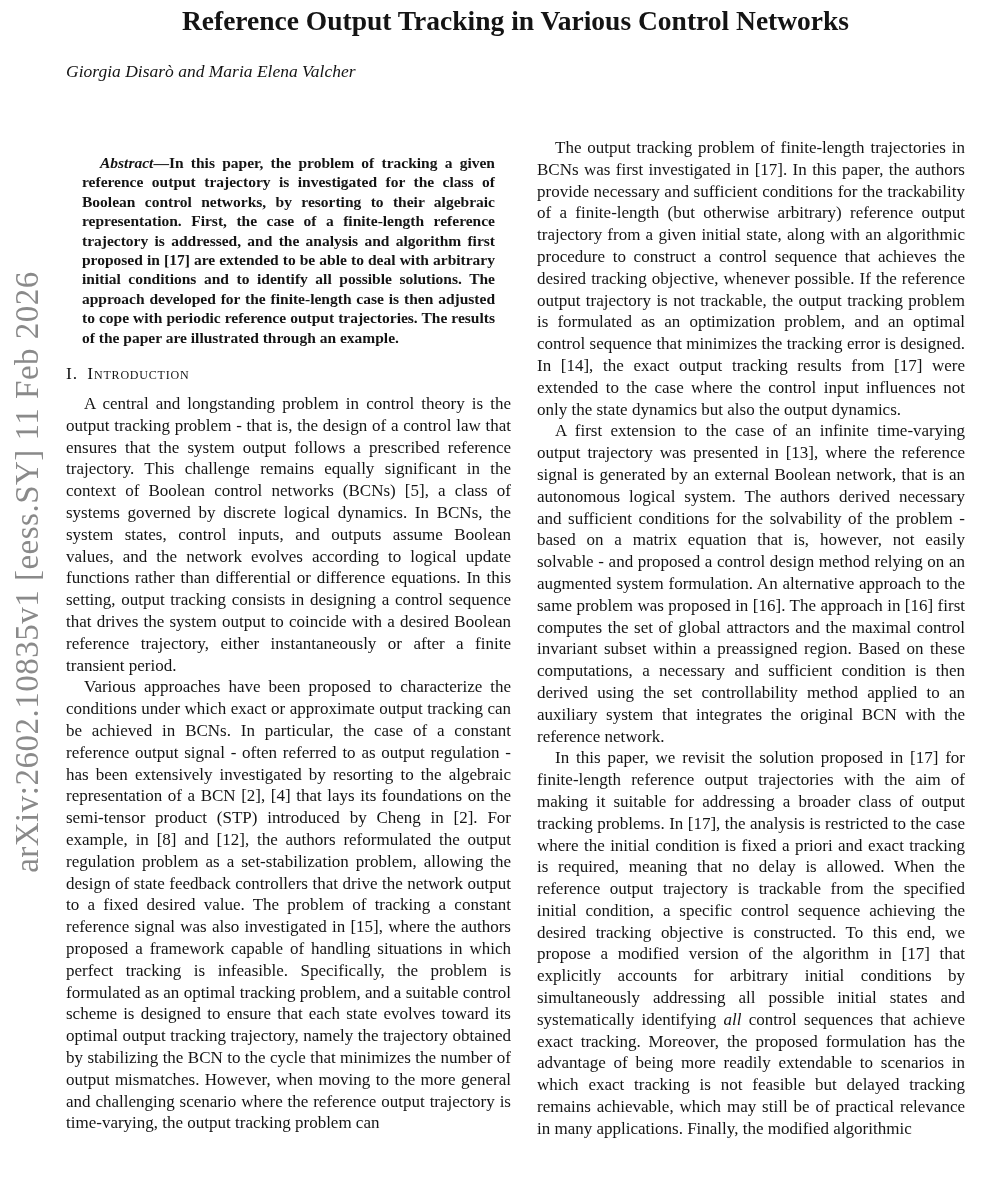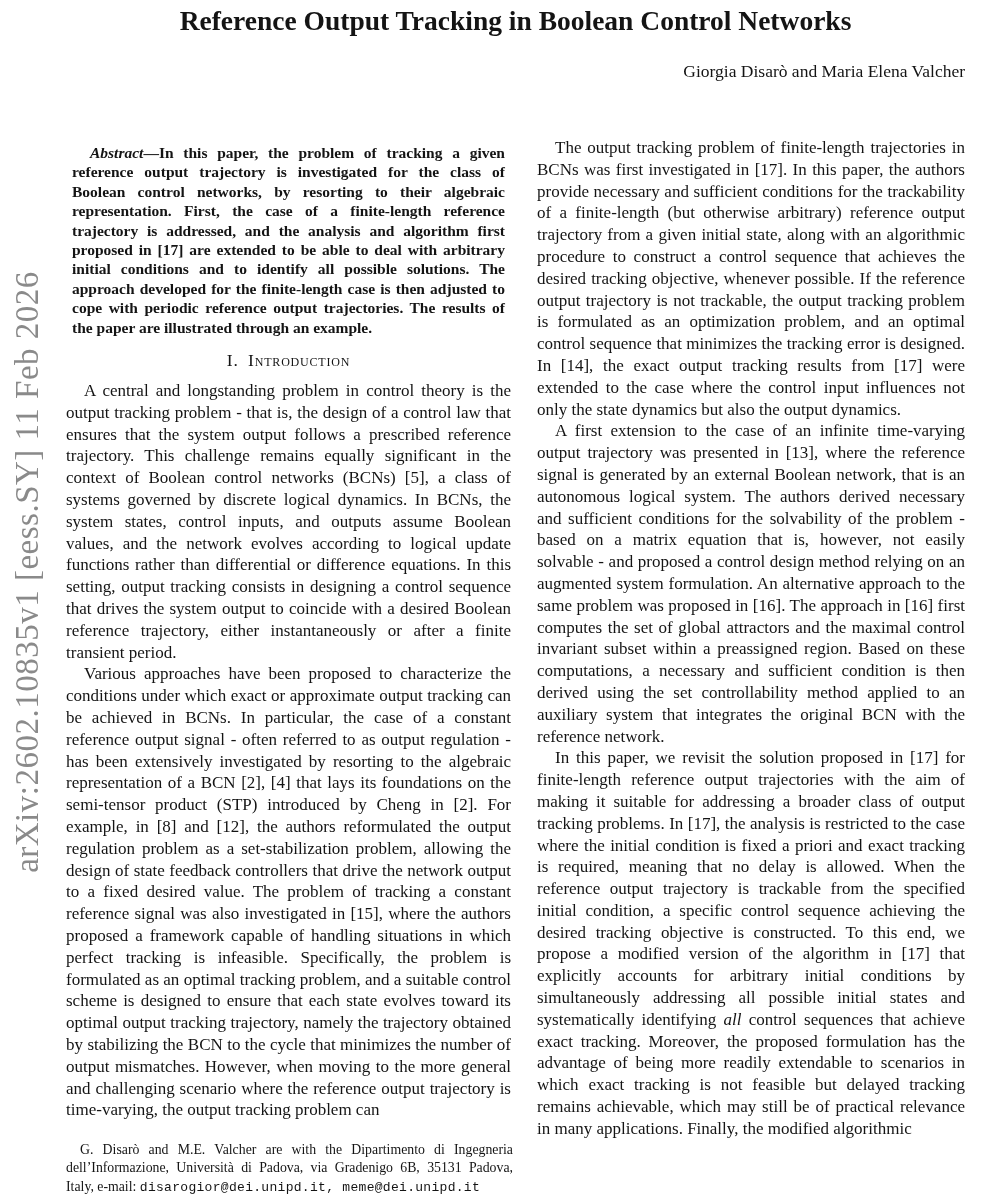--- a/index.html
+++ b/index.html
@@ -31,22 +31,23 @@
   }
   .title {
     margin: 4px 0 0 0;
     text-align: center;
     font-size: 27.5px;
     font-weight: bold;
     line-height: 1.2;
   }
   .authors {
     margin-top: 24px;
-    text-align: right;
+    text-align: left;
     font-size: 17.5px;
+    font-style: italic;
   }
   .col {
     position: absolute;
     top: 137px;
     overflow: hidden;
   }
   .col-left  { left: 0;     width: 445px; height: 1005px; }
   .col-right { left: 471px; width: 428px; height: 1063px; }
   .para {
     margin: 0;
@@ -54,24 +55,24 @@
     font-size: 17px;
     line-height: 21.8px;
   }
   .para.indent { text-indent: 18px; }
   .abstract {
     font-weight: bold;
     font-size: 15.5px;
     line-height: 19.4px;
     text-indent: 18px;
     text-align: justify;
-    margin: 6px;
+    margin: 16px;
   }
   .section-heading {
-    text-align: center;
+    text-align: left;
     font-variant: small-caps;
     font-size: 17.5px;
     letter-spacing: 0.8px;
     margin: 13px 0 9px 0;
   }
   .footnote {
     position: absolute;
     left: 0;
     top: 1141px;
     width: 447px;
@@ -85,28 +86,27 @@
   .seg-i  { font-style: italic; margin-top: 48px; }
   .seg-bi { font-weight: bold; font-style: italic; }
   .seg-m  { font-family: "Liberation Mono", "DejaVu Sans Mono", monospace; font-size: 13px; letter-spacing: 0.3px; }
 </style>
 </head>
 <body>
 
 <div class="page">
   <div class="watermark">arXiv:2602.10835v1 [eess.SY] 11 Feb 2026</div>
   <div class="content">
-    <h1 class="title">Reference Output Tracking in Boolean Control Networks</h1>
+    <h1 class="title">Reference Output Tracking in Various Control Networks</h1>
     <div class="authors">Giorgia Disarò and Maria Elena Valcher</div>
     <div class="col col-left" id="col-left">
         <p class="abstract"><span class="seg-bi">Abstract</span><span class="seg-b">—In this paper, the problem of tracking a given reference output trajectory is investigated for the class of Boolean control networks, by resorting to their algebraic representation. First, the case of a finite-length reference trajectory is addressed, and the analysis and algorithm first proposed in [17] are extended to be able to deal with arbitrary initial conditions and to identify all possible solutions. The approach developed for the finite-length case is then adjusted to cope with periodic reference output trajectories. The results of the paper are illustrated through an example.</span></p>
         <div class="section-heading">I. Introduction</div>
         <p class="para indent"><span class="seg-n">A central and longstanding problem in control theory is the output tracking problem - that is, the design of a control law that ensures that the system output follows a prescribed reference trajectory. This challenge remains equally significant in the context of Boolean control networks (BCNs) [5], a class of systems governed by discrete logical dynamics. In BCNs, the system states, control inputs, and outputs assume Boolean values, and the network evolves according to logical update functions rather than differential or difference equations. In this setting, output tracking consists in designing a control sequence that drives the system output to coincide with a desired Boolean reference trajectory, either instantaneously or after a finite transient period.</span></p>
         <p class="para indent"><span class="seg-n">Various approaches have been proposed to characterize the conditions under which exact or approximate output tracking can be achieved in BCNs. In particular, the case of a constant reference output signal - often referred to as output regulation - has been extensively investigated by resorting to the algebraic representation of a BCN [2], [4] that lays its foundations on the semi-tensor product (STP) introduced by Cheng in [2]. For example, in [8] and [12], the authors reformulated the output regulation problem as a set-stabilization problem, allowing the design of state feedback controllers that drive the network output to a fixed desired value. The problem of tracking a constant reference signal was also investigated in [15], where the authors proposed a framework capable of handling situations in which perfect tracking is infeasible. Specifically, the problem is formulated as an optimal tracking problem, and a suitable control scheme is designed to ensure that each state evolves toward its optimal output tracking trajectory, namely the trajectory obtained by stabilizing the BCN to the cycle that minimizes the number of output mismatches. However, when moving to the more general and challenging scenario where the reference output trajectory is time-varying, the output tracking problem can</span></p>
       </div>
     <div class="col col-right" id="col-right">
         <p class="para indent"><span class="seg-n">The output tracking problem of finite-length trajectories in BCNs was first investigated in [17]. In this paper, the authors provide necessary and sufficient conditions for the trackability of a finite-length (but otherwise arbitrary) reference output trajectory from a given initial state, along with an algorithmic procedure to construct a control sequence that achieves the desired tracking objective, whenever possible. If the reference output trajectory is not trackable, the output tracking problem is formulated as an optimization problem, and an optimal control sequence that minimizes the tracking error is designed. In [14], the exact output tracking results from [17] were extended to the case where the control input influences not only the state dynamics but also the output dynamics.</span></p>
         <p class="para indent"><span class="seg-n">A first extension to the case of an infinite time-varying output trajectory was presented in [13], where the reference signal is generated by an external Boolean network, that is an autonomous logical system. The authors derived necessary and sufficient conditions for the solvability of the problem - based on a matrix equation that is, however, not easily solvable - and proposed a control design method relying on an augmented system formulation. An alternative approach to the same problem was proposed in [16]. The approach in [16] first computes the set of global attractors and the maximal control invariant subset within a preassigned region. Based on these computations, a necessary and sufficient condition is then derived using the set controllability method applied to an auxiliary system that integrates the original BCN with the reference network.</span></p>
         <p class="para indent"><span class="seg-n">In this paper, we revisit the solution proposed in [17] for finite-length reference output trajectories with the aim of making it suitable for addressing a broader class of output tracking problems. In [17], the analysis is restricted to the case where the initial condition is fixed a priori and exact tracking is required, meaning that no delay is allowed. When the reference output trajectory is trackable from the specified initial condition, a specific control sequence achieving the desired tracking objective is constructed. To this end, we propose a modified version of the algorithm in [17] that explicitly accounts for arbitrary initial conditions by simultaneously addressing all possible initial states and systematically identifying </span><span class="seg-i">all</span><span class="seg-n"> control sequences that achieve exact tracking. Moreover, the proposed formulation has the advantage of being more readily extendable to scenarios in which exact tracking is not feasible but delayed tracking remains achievable, which may still be of practical relevance in many applications. Finally, the modified algorithmic</span></p>
       </div>
-    <div class="footnote" id="footnote"><span class="seg-n">G. Disarò and M.E. Valcher are with the Dipartimento di Ingegneria dell’Informazione, Università di Padova, via Gradenigo 6B, 35131 Padova, Italy, e-mail: </span><span class="seg-m">disarogior@dei.unipd.it, meme@dei.unipd.it</span></div>
   </div>
 </div>
 
 </body></html>

